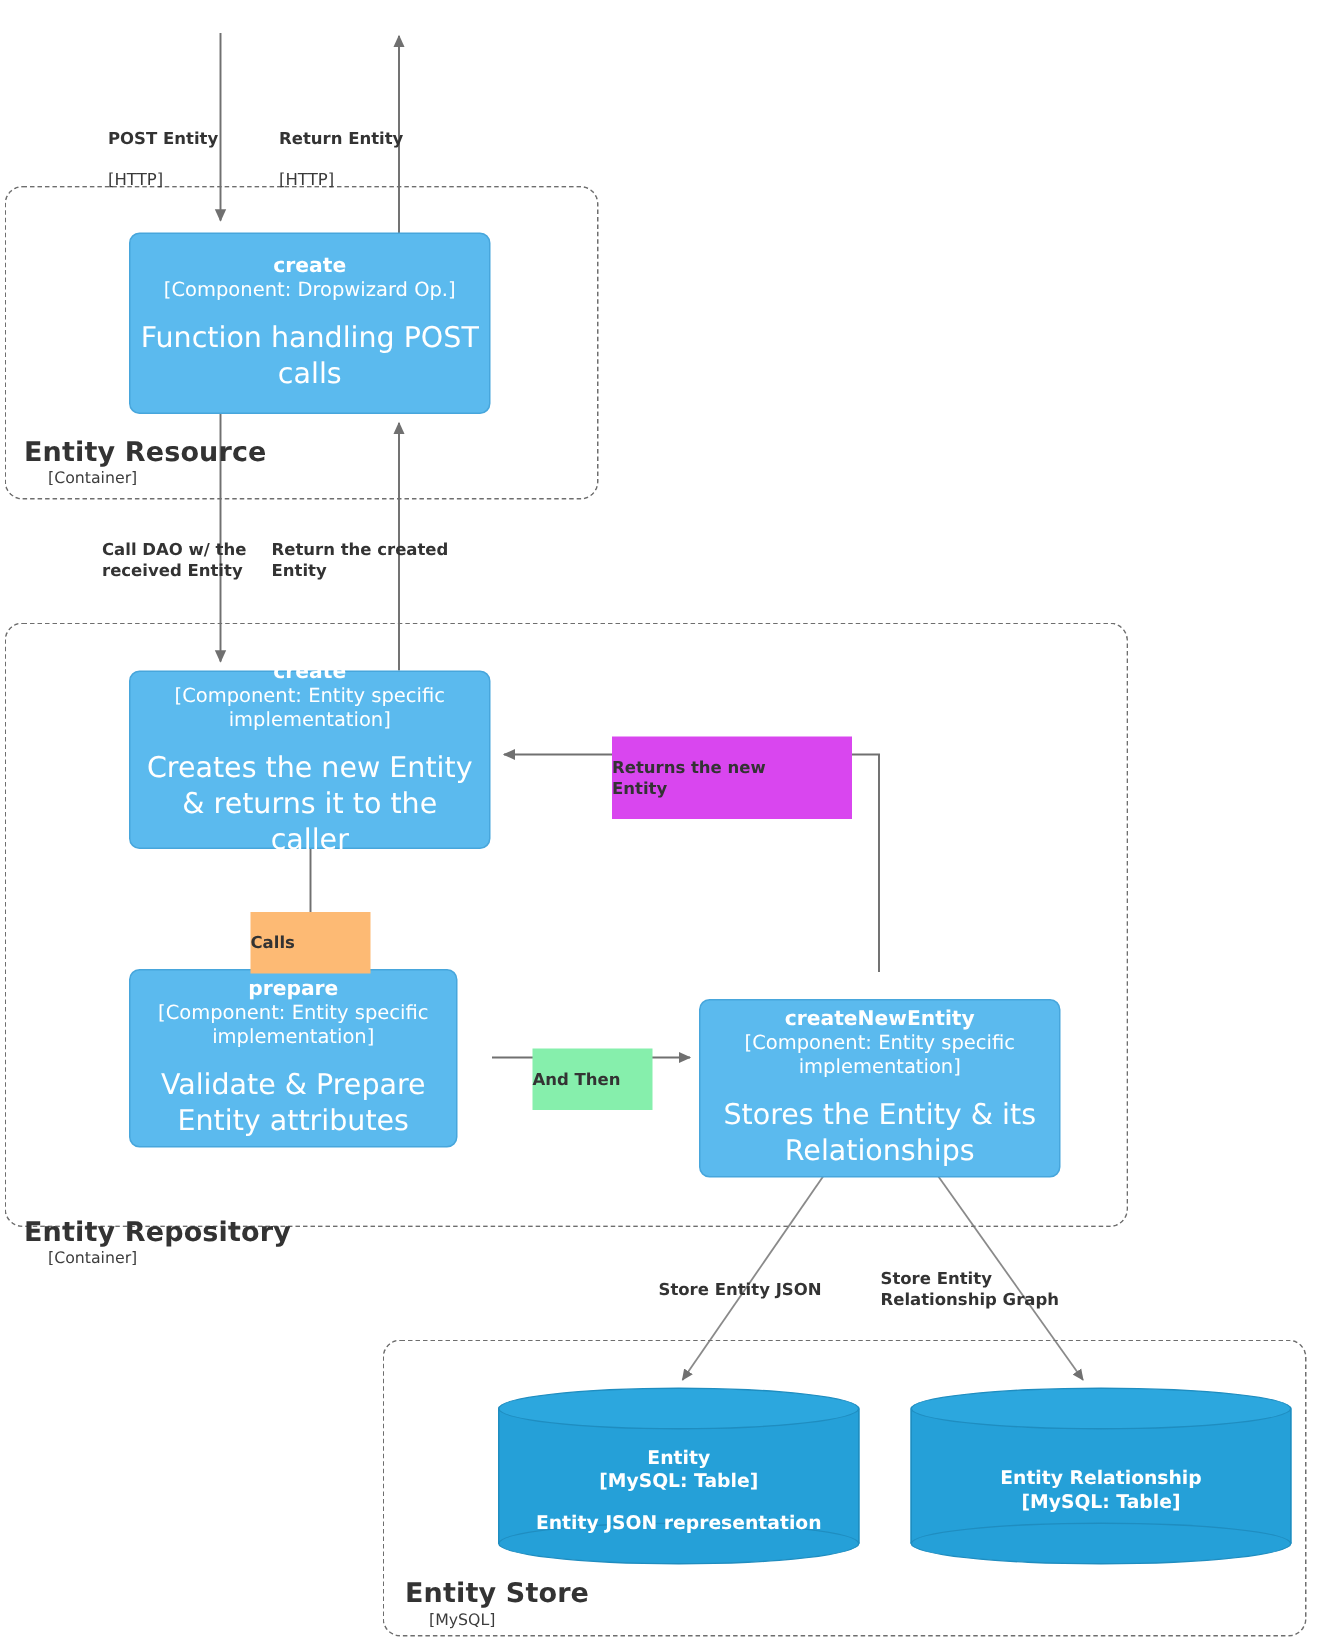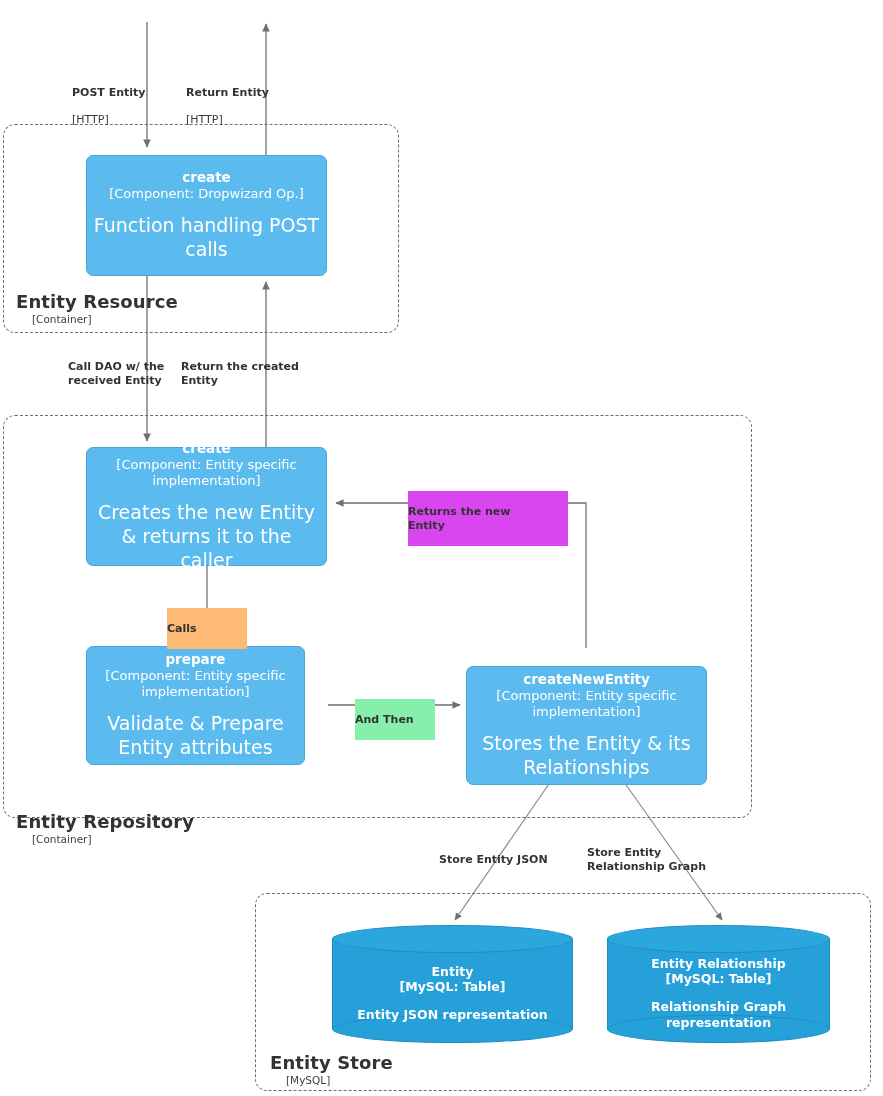--- a/index.html
+++ b/index.html
@@ -252,28 +252,27 @@
     <div class="db-body"></div>
     <div class="db-bottom"></div>
     <div class="db-top"></div>
     <div class="db-text">
       <div class="d-name">Entity</div>
       <div class="d-tech">[MySQL: Table]</div>
       <div class="d-desc">Entity JSON representation</div>
     </div>
   </div>
 
-  <div class="db" style="left:607px; top:925px; width:223px; height:118px;">
+  <div class="db" style="left:607px; top:925px; width:254px; height:118px;">
     <div class="db-body"></div>
     <div class="db-bottom"></div>
     <div class="db-top"></div>
     <div class="db-text">
       <div class="d-name">Entity Relationship</div>
       <div class="d-tech">[MySQL: Table]</div>
-      <div class="d-desc">Relationship Graph representation</div>
     </div>
   </div>
 
   <div class="edge-label lbl-center" style="left:147px; top:72px; width:150px;">
     <div>POST Entity</div>
     <div class="tech">[HTTP]</div>
   </div>
 
   <div class="edge-label lbl-center" style="left:266px; top:72px; width:160px;">
     <div>Return Entity</div>

